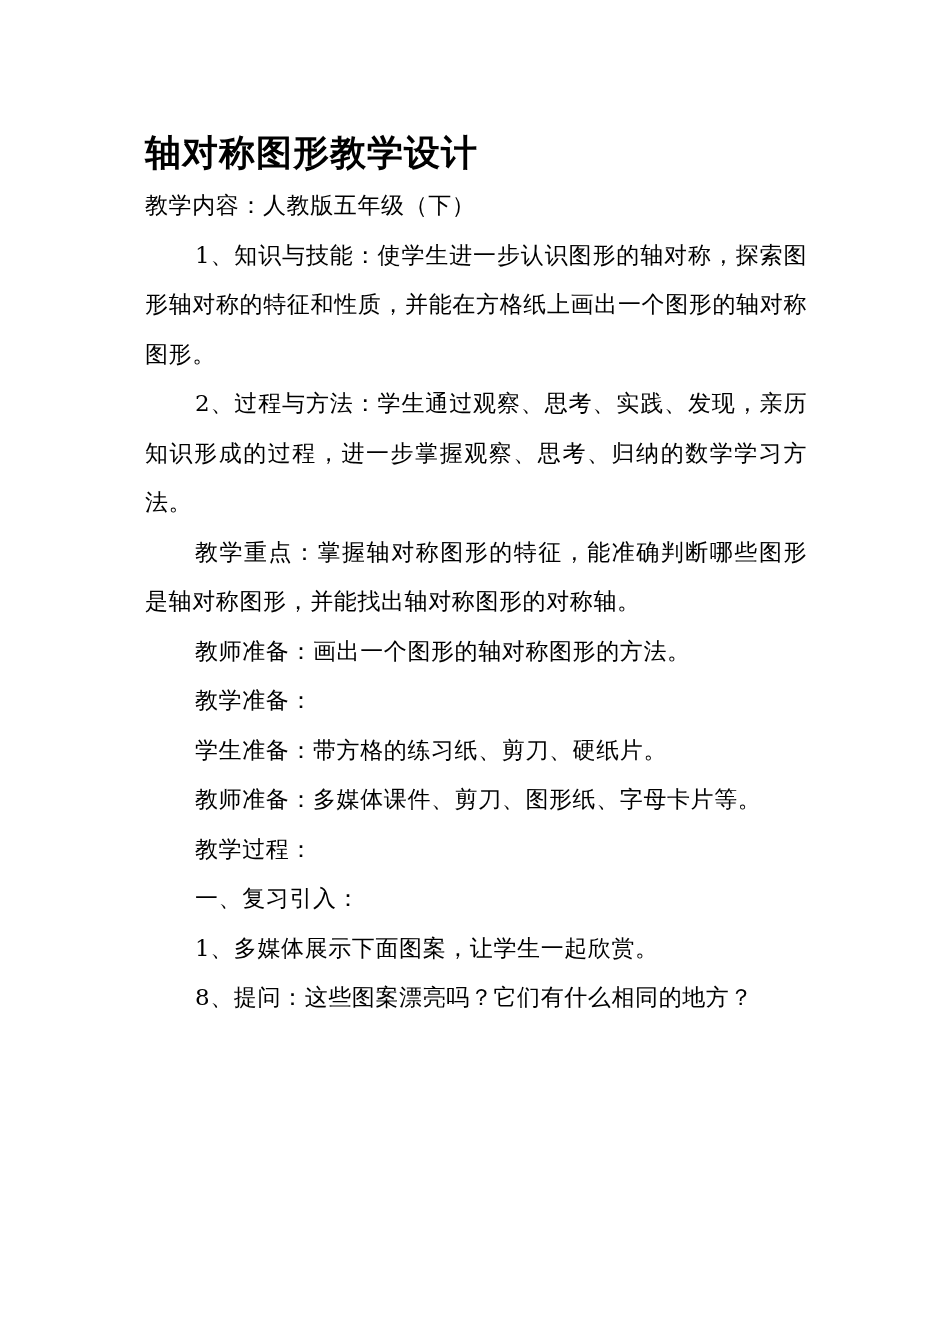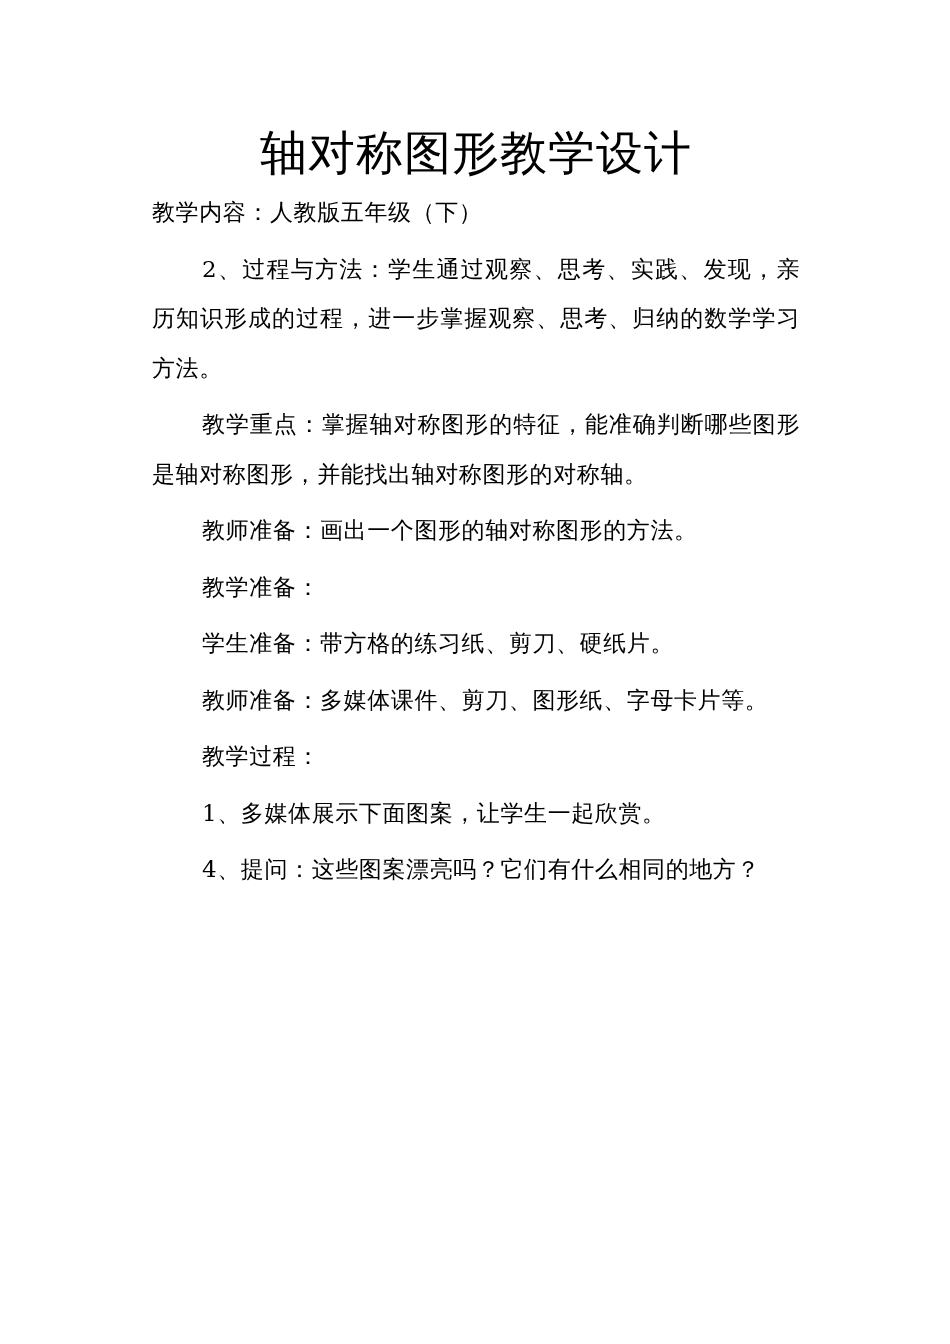--- a/index.html
+++ b/index.html
@@ -3,48 +3,50 @@
 <meta charset="utf-8">
 <style>
   html, body { margin: 0; padding: 0; background: #ffffff; }
   body { width: 950px; height: 1344px; position: relative; overflow: hidden; }
   .page {
     position: absolute; left: 145px; top: 125px; width: 662px;
     font-family: "DejaVu Serif", "Liberation Serif", serif;
     color: #000000;
   }
   .title {
-    text-align: center;
-    font-size: 47px;
+    text-align: left;
+    font-size: 36px;
     line-height: 56px;
     height: 56px;
     margin: 0 0 0 0;
     font-family: "DejaVu Sans", "Liberation Sans", sans-serif;
-    font-weight: normal;
+    font-weight: bold;
     letter-spacing: 1px;
   }
   .p {
     font-size: 23px;
     line-height: 49.5px;
-    margin: 7px;
+    margin: 0;
     text-align: justify;
     text-align-last: left;
     letter-spacing: 0.6px;
   }
   .indent { text-indent: 50px; }
   .ind-block { padding-left: 50px; }
 </style>
 </head>
 <body>
 
 <div class="page">
   <h1 class="title">轴对称图形教学设计</h1>
   <p class="p">教学内容：人教版五年级（下）</p>
+  <p class="p indent">1、知识与技能：使学生进一步认识图形的轴对称，探索图形轴对称的特征和性质，并能在方格纸上画出一个图形的轴对称图形。</p>
   <p class="p indent">2、过程与方法：学生通过观察、思考、实践、发现，亲历知识形成的过程，进一步掌握观察、思考、归纳的数学学习方法。</p>
   <p class="p indent">教学重点：掌握轴对称图形的特征，能准确判断哪些图形是轴对称图形，并能找出轴对称图形的对称轴。</p>
   <p class="p ind-block">教师准备：画出一个图形的轴对称图形的方法。</p>
   <p class="p ind-block">教学准备：</p>
   <p class="p ind-block">学生准备：带方格的练习纸、剪刀、硬纸片。</p>
   <p class="p ind-block">教师准备：多媒体课件、剪刀、图形纸、字母卡片等。</p>
   <p class="p ind-block">教学过程：</p>
+  <p class="p ind-block">一、复习引入：</p>
   <p class="p ind-block">1、多媒体展示下面图案，让学生一起欣赏。</p>
-  <p class="p ind-block">4、提问：这些图案漂亮吗？它们有什么相同的地方？</p>
+  <p class="p ind-block">8、提问：这些图案漂亮吗？它们有什么相同的地方？</p>
 </div>
 
 </body></html>

